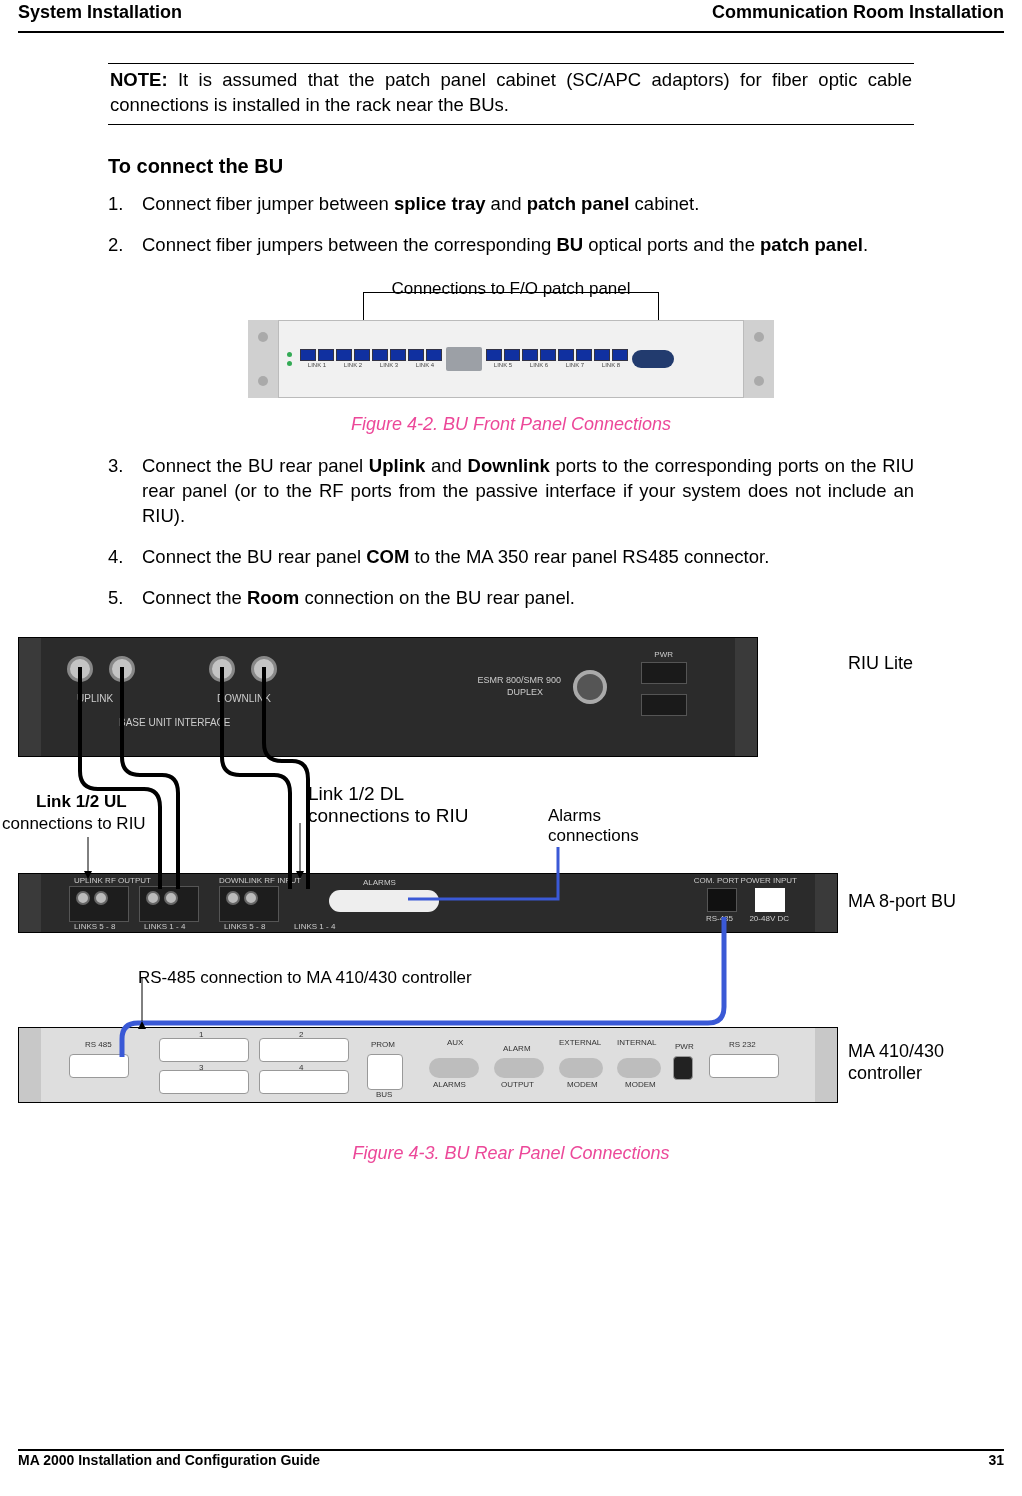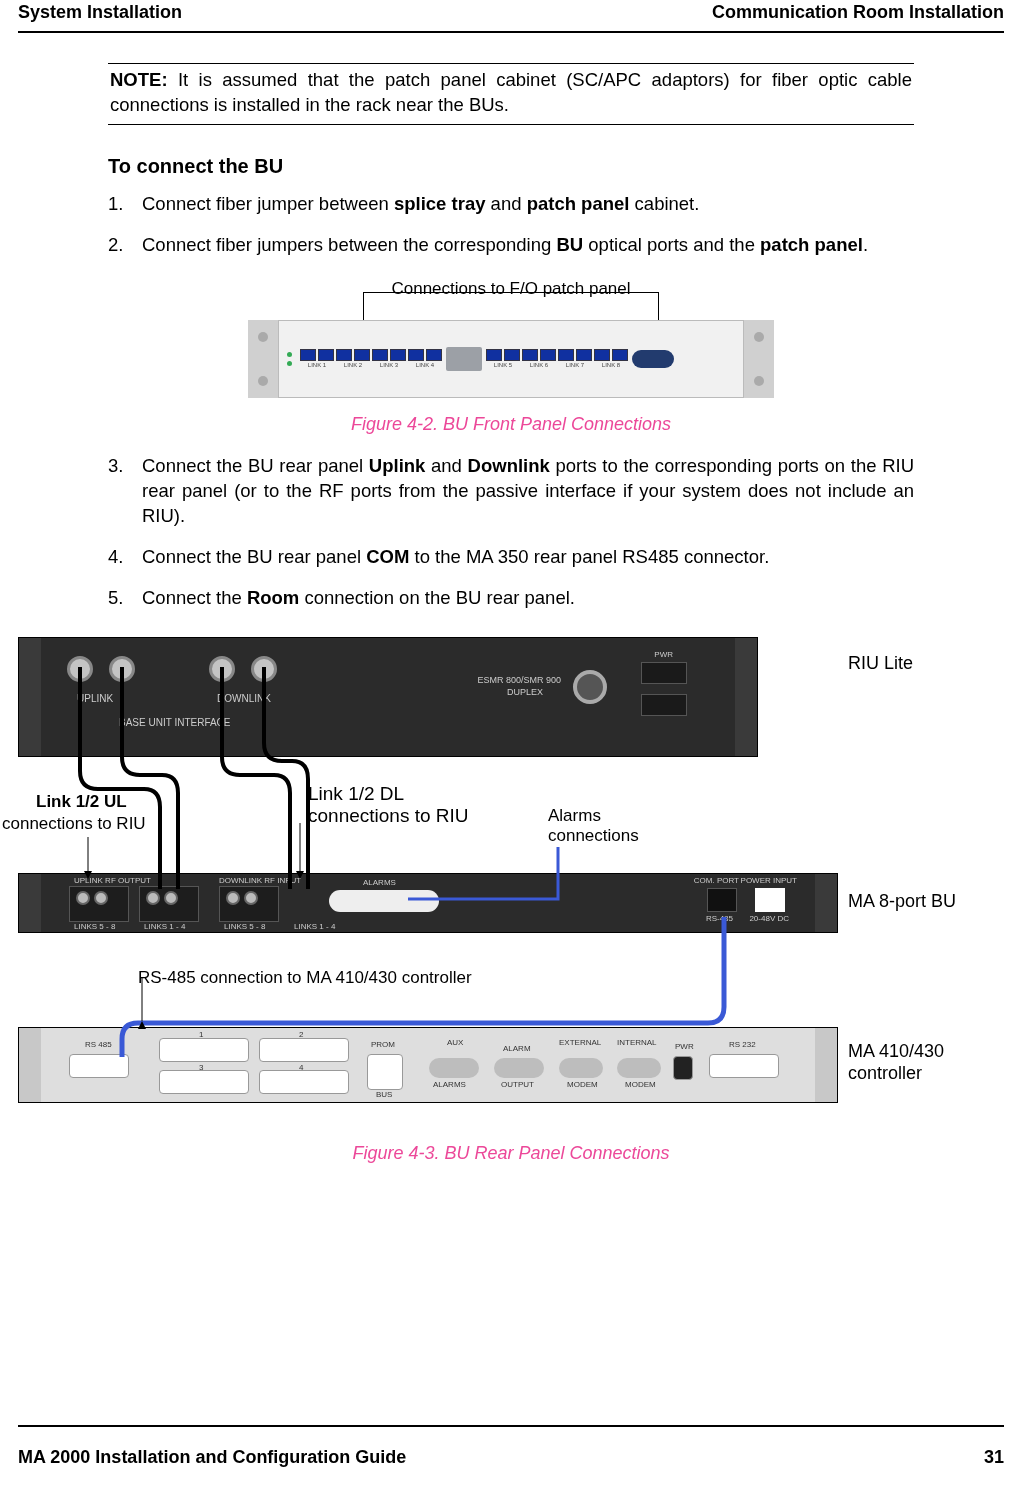--- a/index.html
+++ b/index.html
@@ -27,23 +27,23 @@
     font-weight: bold;
     font-size: 18px;
   }
   .footer {
     position: absolute;
     left: 18px; right: 18px;
     bottom: 28px;
     border-top: 2px solid #000;
     display: flex;
     justify-content: space-between;
-    padding-top: 20px;
+    padding-top: 1px;
     font-weight: bold;
-    font-size: 18px;
+    font-size: 14px;
   }
   .content {
     padding: 30px 90px 0 90px;
     font-size: 18.5px;
     line-height: 1.35;
   }
   .note-box {
     border-top: 1.5px solid #000;
     border-bottom: 1.5px solid #000;
     padding: 4px 2px 6px 2px;

